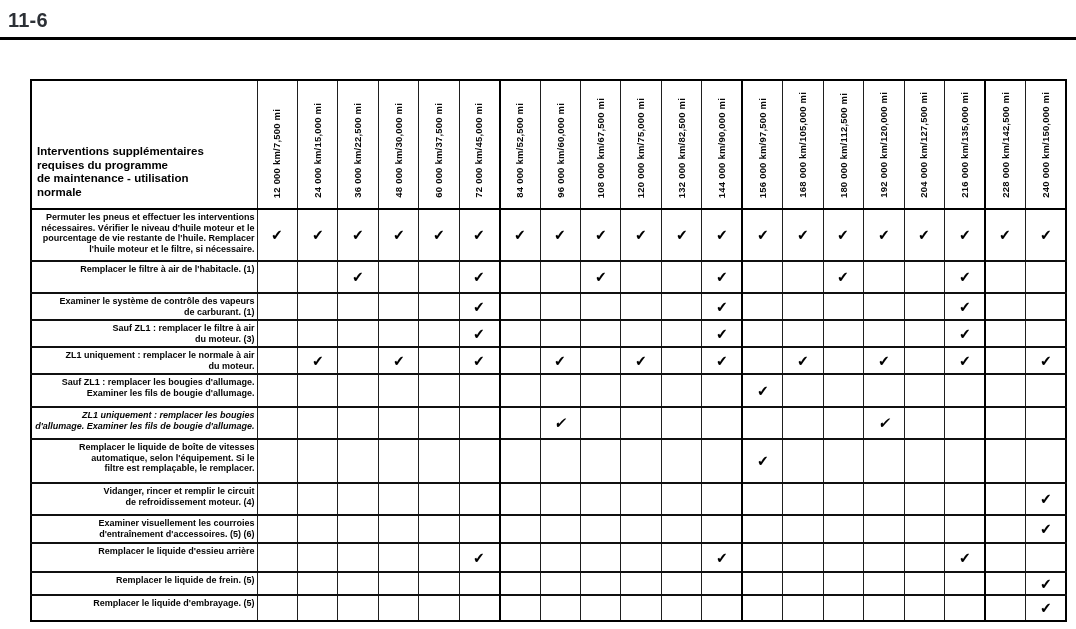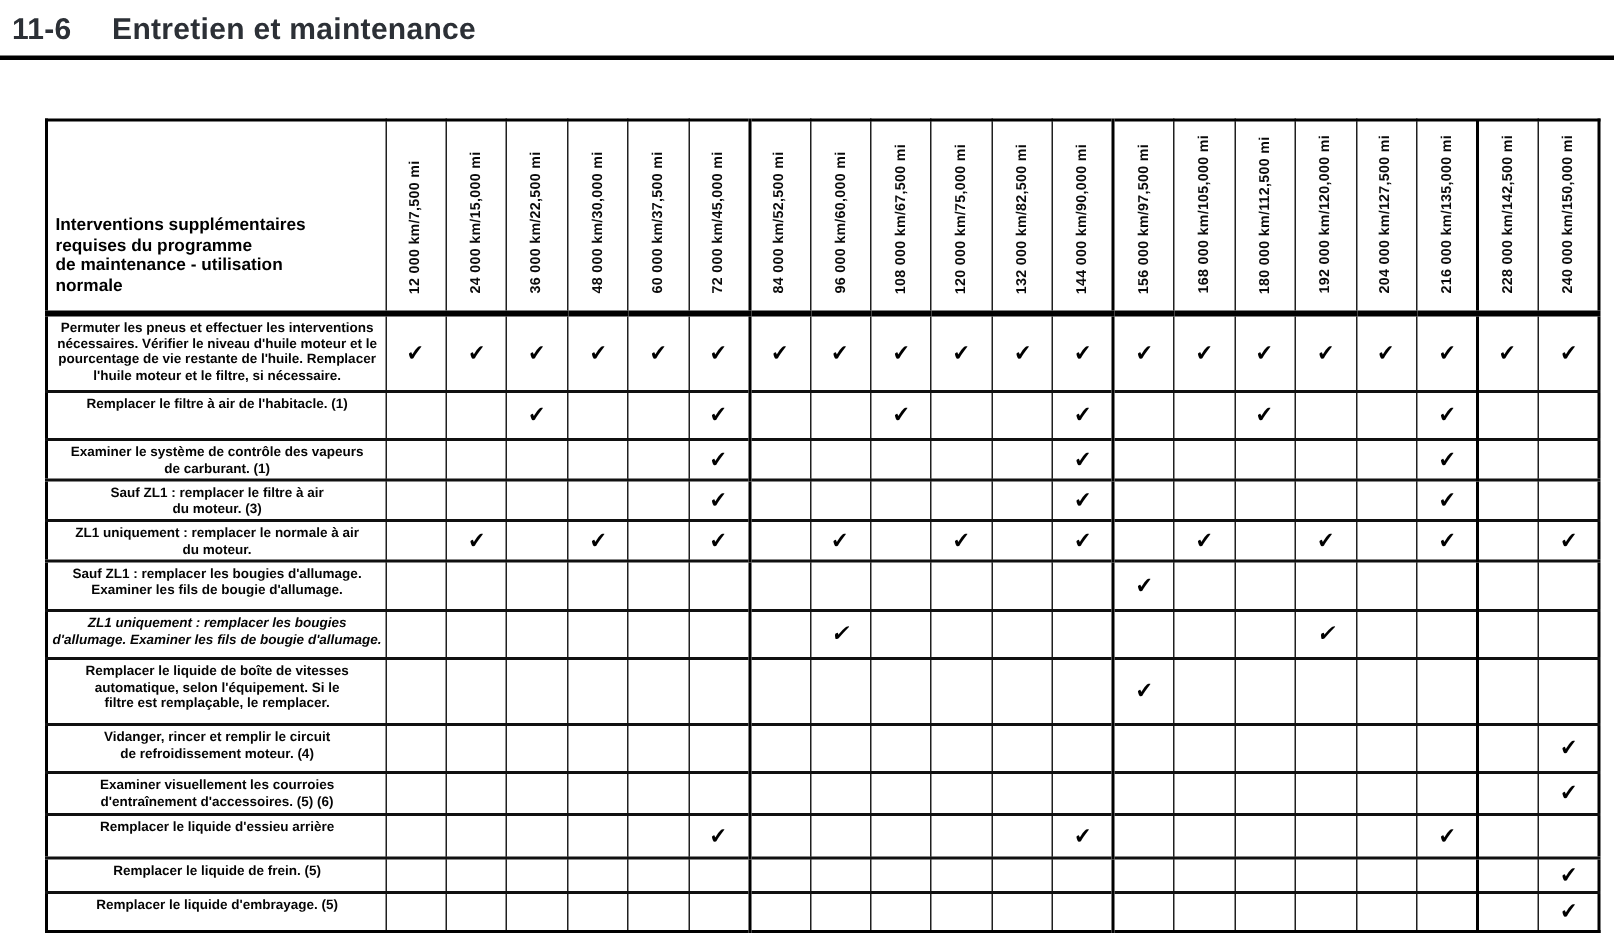--- a/index.html
+++ b/index.html
@@ -35,21 +35,21 @@
     margin: 39px 0 0 30px;
     border: 2px solid #000;
   }
   col.label-col { width: 226px; }
   th, td {
     border-left: 1px solid #1f1f1f;
     border-right: 1px solid #1f1f1f;
     padding: 0;
   }
   thead tr { height: 129px; }
-  thead th { border-bottom: 4px solid #000000; background: #fff; }
+  thead th { border-bottom: 2px solid #000000; background: #fff; }
   tbody tr { border-top: 2px solid #101010; }
   th.vsep, td.vsep { border-right: 2px solid #000; }
   th.corner {
     vertical-align: bottom;
     text-align: left;
     font-size: 11.5px;
     font-weight: bold;
     line-height: 13.5px;
     padding: 4px 5px 9px 5px;
     white-space: pre-line;
@@ -65,21 +65,21 @@
     transform: rotate(180deg);
     font-size: 9.5px;
     font-weight: bold;
     line-height: 1;
     letter-spacing: 0.2px;
     white-space: nowrap;
     color: #0a0a0a;
   }
   td.label-cell {
     vertical-align: top;
-    text-align: center;
+    text-align: right;
     font-size: 9px;
     font-weight: bold;
     line-height: 10.5px;
     padding: 2px 2px 2px 3px;
     white-space: pre-line;
     color: #050505;
   }
   td.check-cell {
     text-align: center;
     vertical-align: middle;
@@ -90,21 +90,20 @@
     line-height: 1;
     transform: rotate(-6deg) skewX(-4deg);
     color: #000;
   }
 </style>
 </head>
 <body>
 
 <div class="page-header">
   <span>11-6</span>
-  <span>Entretien et maintenance</span>
 </div>
 <div class="title-rule"></div>
 
 <table class="sched">
   <colgroup>
     <col class="label-col">
   <col>
       <col>
       <col>
       <col>

